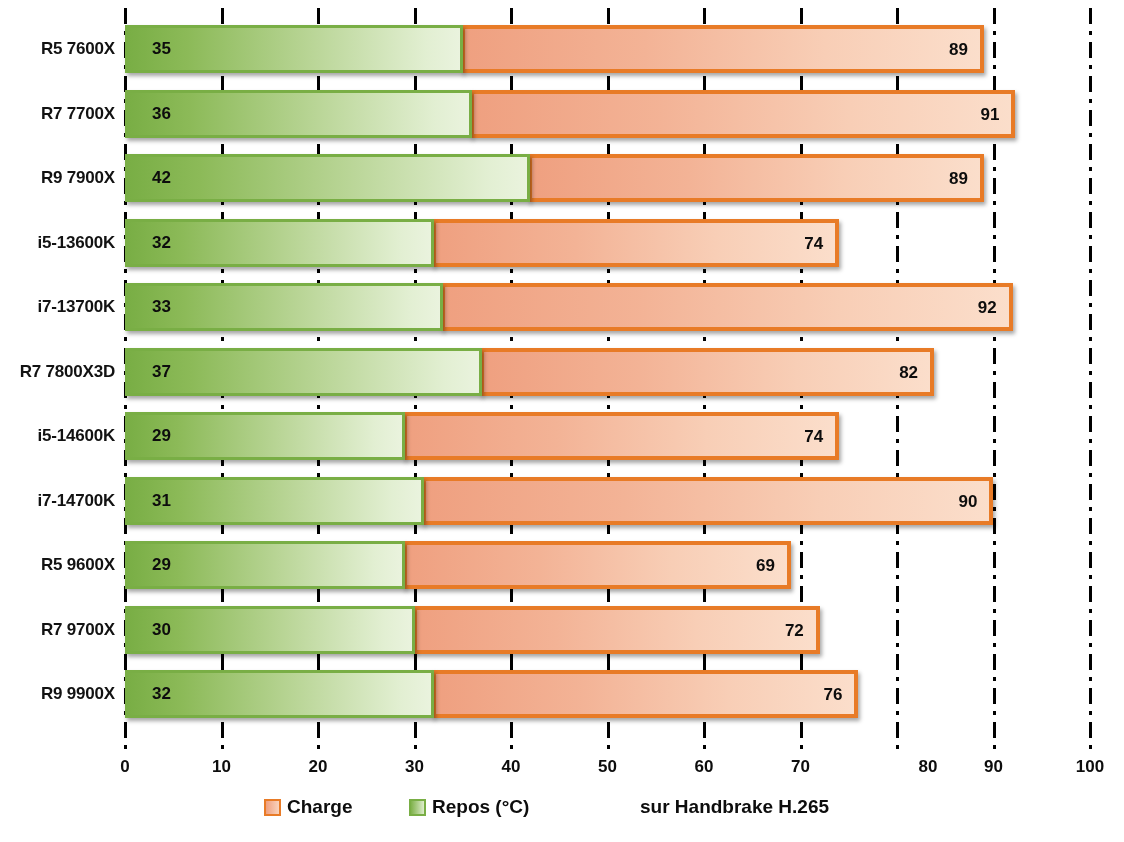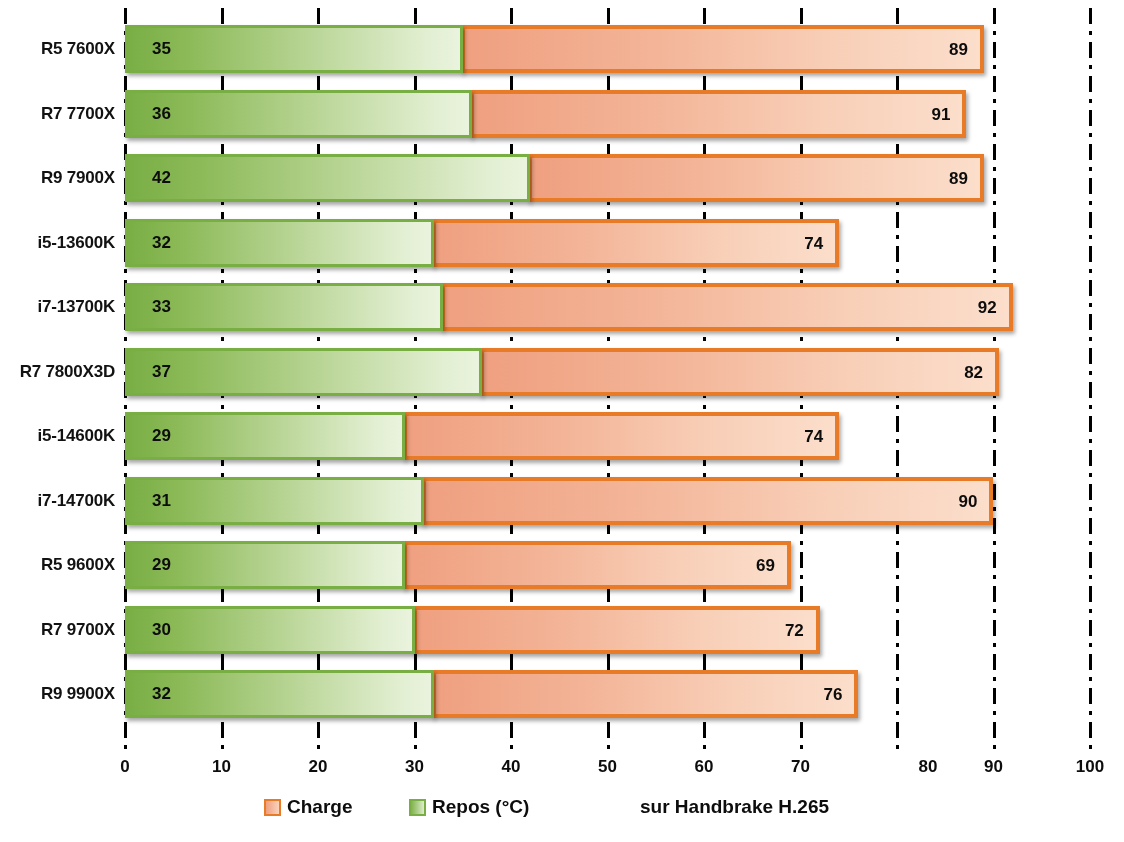--- a/index.html
+++ b/index.html
@@ -195,21 +195,21 @@
           <div class="row-label">R5 7600X</div>
           <div class="bar bar-orange" style="left: 335.75px; width: 523.1px;">
             <span class="val val-right">89</span>
           </div>
           <div class="bar bar-green" style="width: 337.75px;">
             <span class="val val-left">35</span>
           </div>
         </div>
         <div class="row" style="top: 81.5px; width: 965px;">
           <div class="row-label">R7 7700X</div>
-          <div class="bar bar-orange" style="left: 345.4px; width: 496px; text-align: center;">
+          <div class="bar bar-orange" style="left: 345.4px; width: 545px; text-align: center;">
             <span class="val val-right">91</span>
           </div>
           <div class="bar bar-green" style="width: 347.4px;">
             <span class="val val-left">36</span>
           </div>
         </div>
         <div class="row" style="top: 146px; width: 965px;">
           <div class="row-label">R9 7900X</div>
           <div class="bar bar-orange" style="left: 403.3px; width: 455.55px;">
             <span class="val val-right">89</span>
@@ -231,21 +231,21 @@
           <div class="row-label">i7-13700K</div>
           <div class="bar bar-orange" style="left: 316.45px; width: 571.35px;">
             <span class="val val-right">92</span>
           </div>
           <div class="bar bar-green" style="width: 318.45px;">
             <span class="val val-left">33</span>
           </div>
         </div>
         <div class="row" style="top: 339.5px; width: 965px;">
           <div class="row-label">R7 7800X3D</div>
-          <div class="bar bar-orange" style="left: 355.05px; width: 519px;">
+          <div class="bar bar-orange" style="left: 355.05px; width: 454px;">
             <span class="val val-right">82</span>
           </div>
           <div class="bar bar-green" style="width: 357.05px;">
             <span class="val val-left">37</span>
           </div>
         </div>
         <div class="row" style="top: 404px; width: 965px;">
           <div class="row-label">i5-14600K</div>
           <div class="bar bar-orange" style="left: 277.85px; width: 436.25px;">
             <span class="val val-right">74</span>

